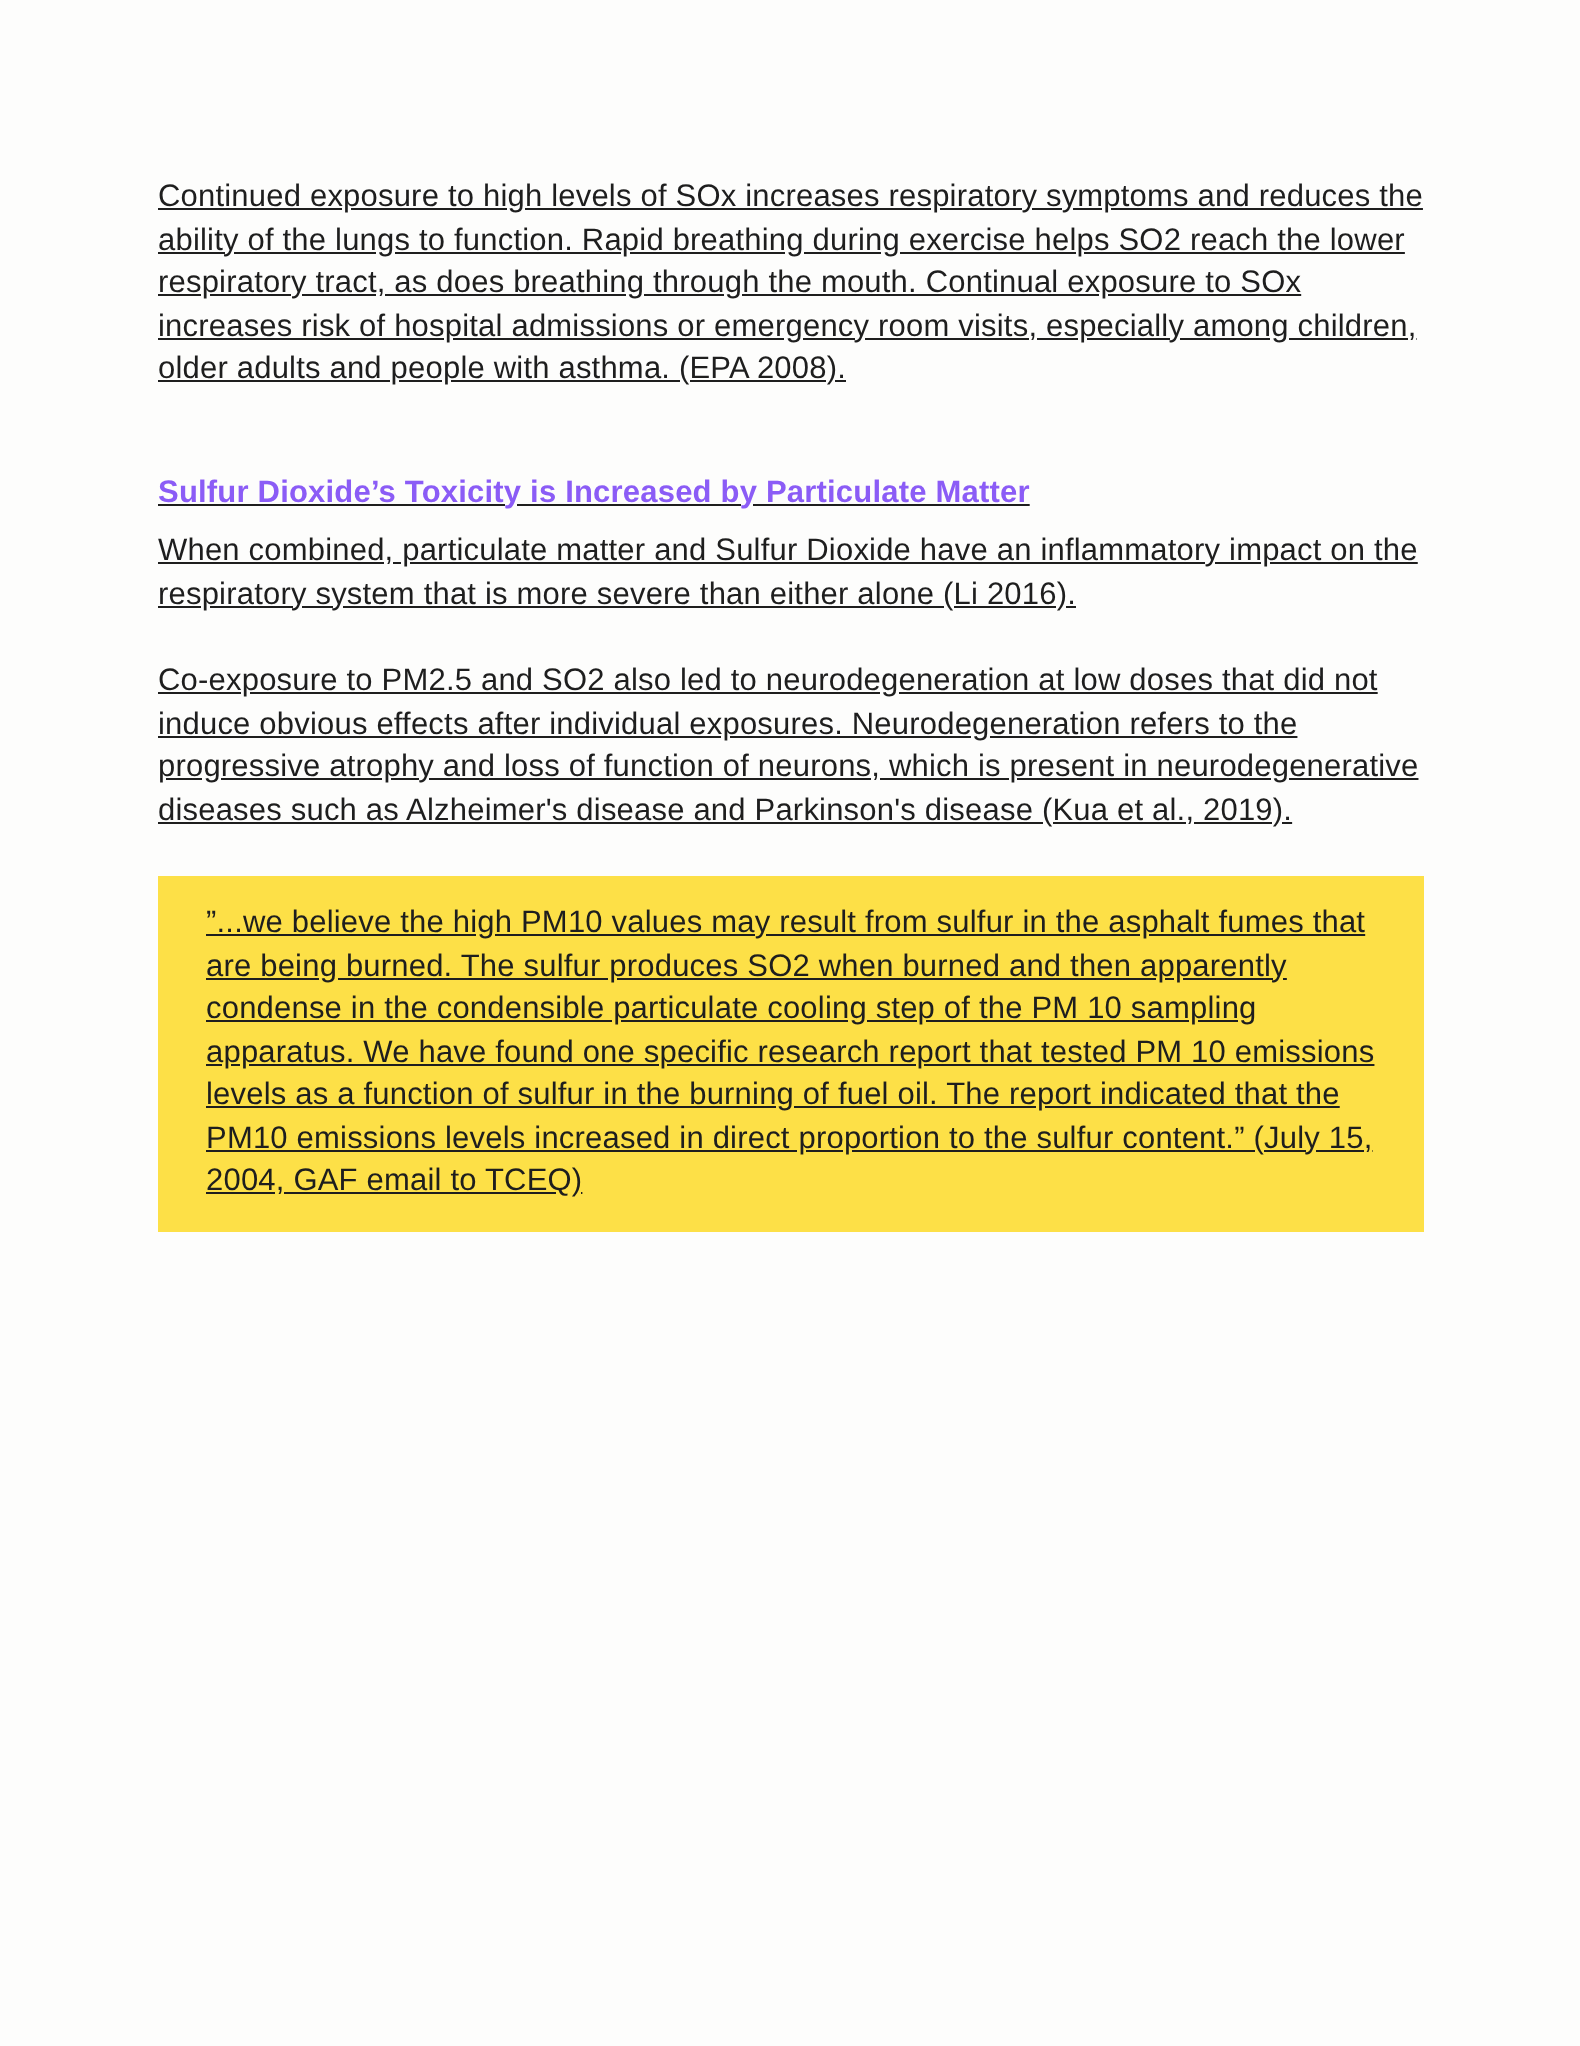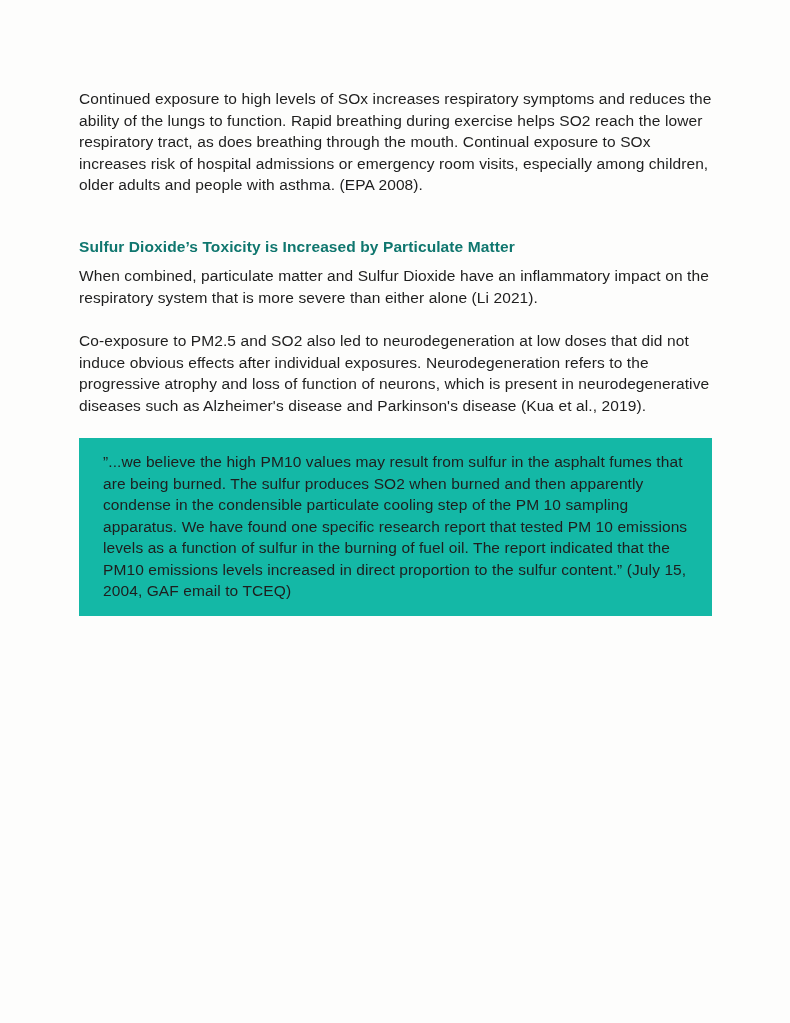--- a/index.html
+++ b/index.html
@@ -13,35 +13,36 @@
     height: 1023px;
     background: #fdfdfc;
     overflow: hidden;
     font-family: "Liberation Sans", "DejaVu Sans", sans-serif;
     color: #1e1e1e;
   }
   .content {
     box-sizing: border-box;
     width: 712px;
     padding: 88px 0 12px 79px;
+    text-decoration: underline;
   }
   .body-par {
     margin: 0 0 22px 0;
     font-size: 15.5px;
     line-height: 21.5px;
     letter-spacing: 0.1px;
     color: #1e1e1e;
   }
   .section-heading {
     margin: 40px 0 8px 0;
     font-size: 15.5px;
     line-height: 21.5px;
     font-weight: 700;
     letter-spacing: 0.1px;
-    color: #0f766e;
+    color: #8b5cf6;
   }
   .quote-block {
     box-sizing: border-box;
     width: 633px;
     margin: 6px 0 0 0;
     padding: 13px 24px 14px 24px;
   }
   .quote-block .quote-text {
     margin: 0;
     font-size: 15.5px;
@@ -54,24 +55,24 @@
 <body>
 
 <div class="page" style="background: rgb(253, 253, 252);">
   <div class="content">
 
     <p class="body-par">Continued exposure to high levels of SOx increases respiratory symptoms and reduces the ability of the lungs to function. Rapid breathing during exercise helps SO2 reach the lower respiratory tract, as does breathing through the mouth. Continual exposure to SOx increases risk of hospital admissions or emergency room visits, especially among children, older adults and people with asthma. (EPA 2008).</p>
 
     <h2 class="section-heading">Sulfur Dioxide’s Toxicity is Increased by Particulate Matter</h2>
 
 
-    <p class="body-par">When combined, particulate matter and Sulfur Dioxide have an inflammatory impact on the respiratory system that is more severe than either alone (Li 2021).</p>
+    <p class="body-par">When combined, particulate matter and Sulfur Dioxide have an inflammatory impact on the respiratory system that is more severe than either alone (Li 2016).</p>
 
     <p class="body-par">Co-exposure to PM2.5 and SO2 also led to neurodegeneration at low doses that did not induce obvious effects after individual exposures. Neurodegeneration refers to the progressive atrophy and loss of function of neurons, which is present in neurodegenerative diseases such as Alzheimer's disease and Parkinson's disease (Kua et al., 2019).</p>
 
 
 
-    <div class="quote-block" style="background: #14b8a6;">
+    <div class="quote-block" style="background: #fde047;">
       <p class="quote-text">”...we believe the high PM10 values may result from sulfur in the asphalt fumes that are being burned. The sulfur produces SO2 when burned and then apparently condense in the condensible particulate cooling step of the PM 10 sampling apparatus. We have found one specific research report that tested PM 10 emissions levels as a function of sulfur in the burning of fuel oil. The report indicated that the PM10 emissions levels increased in direct proportion to the sulfur content.” (July 15, 2004, GAF email to TCEQ)</p>
     </div>
 
   </div>
 </div>
 
 </body></html>

